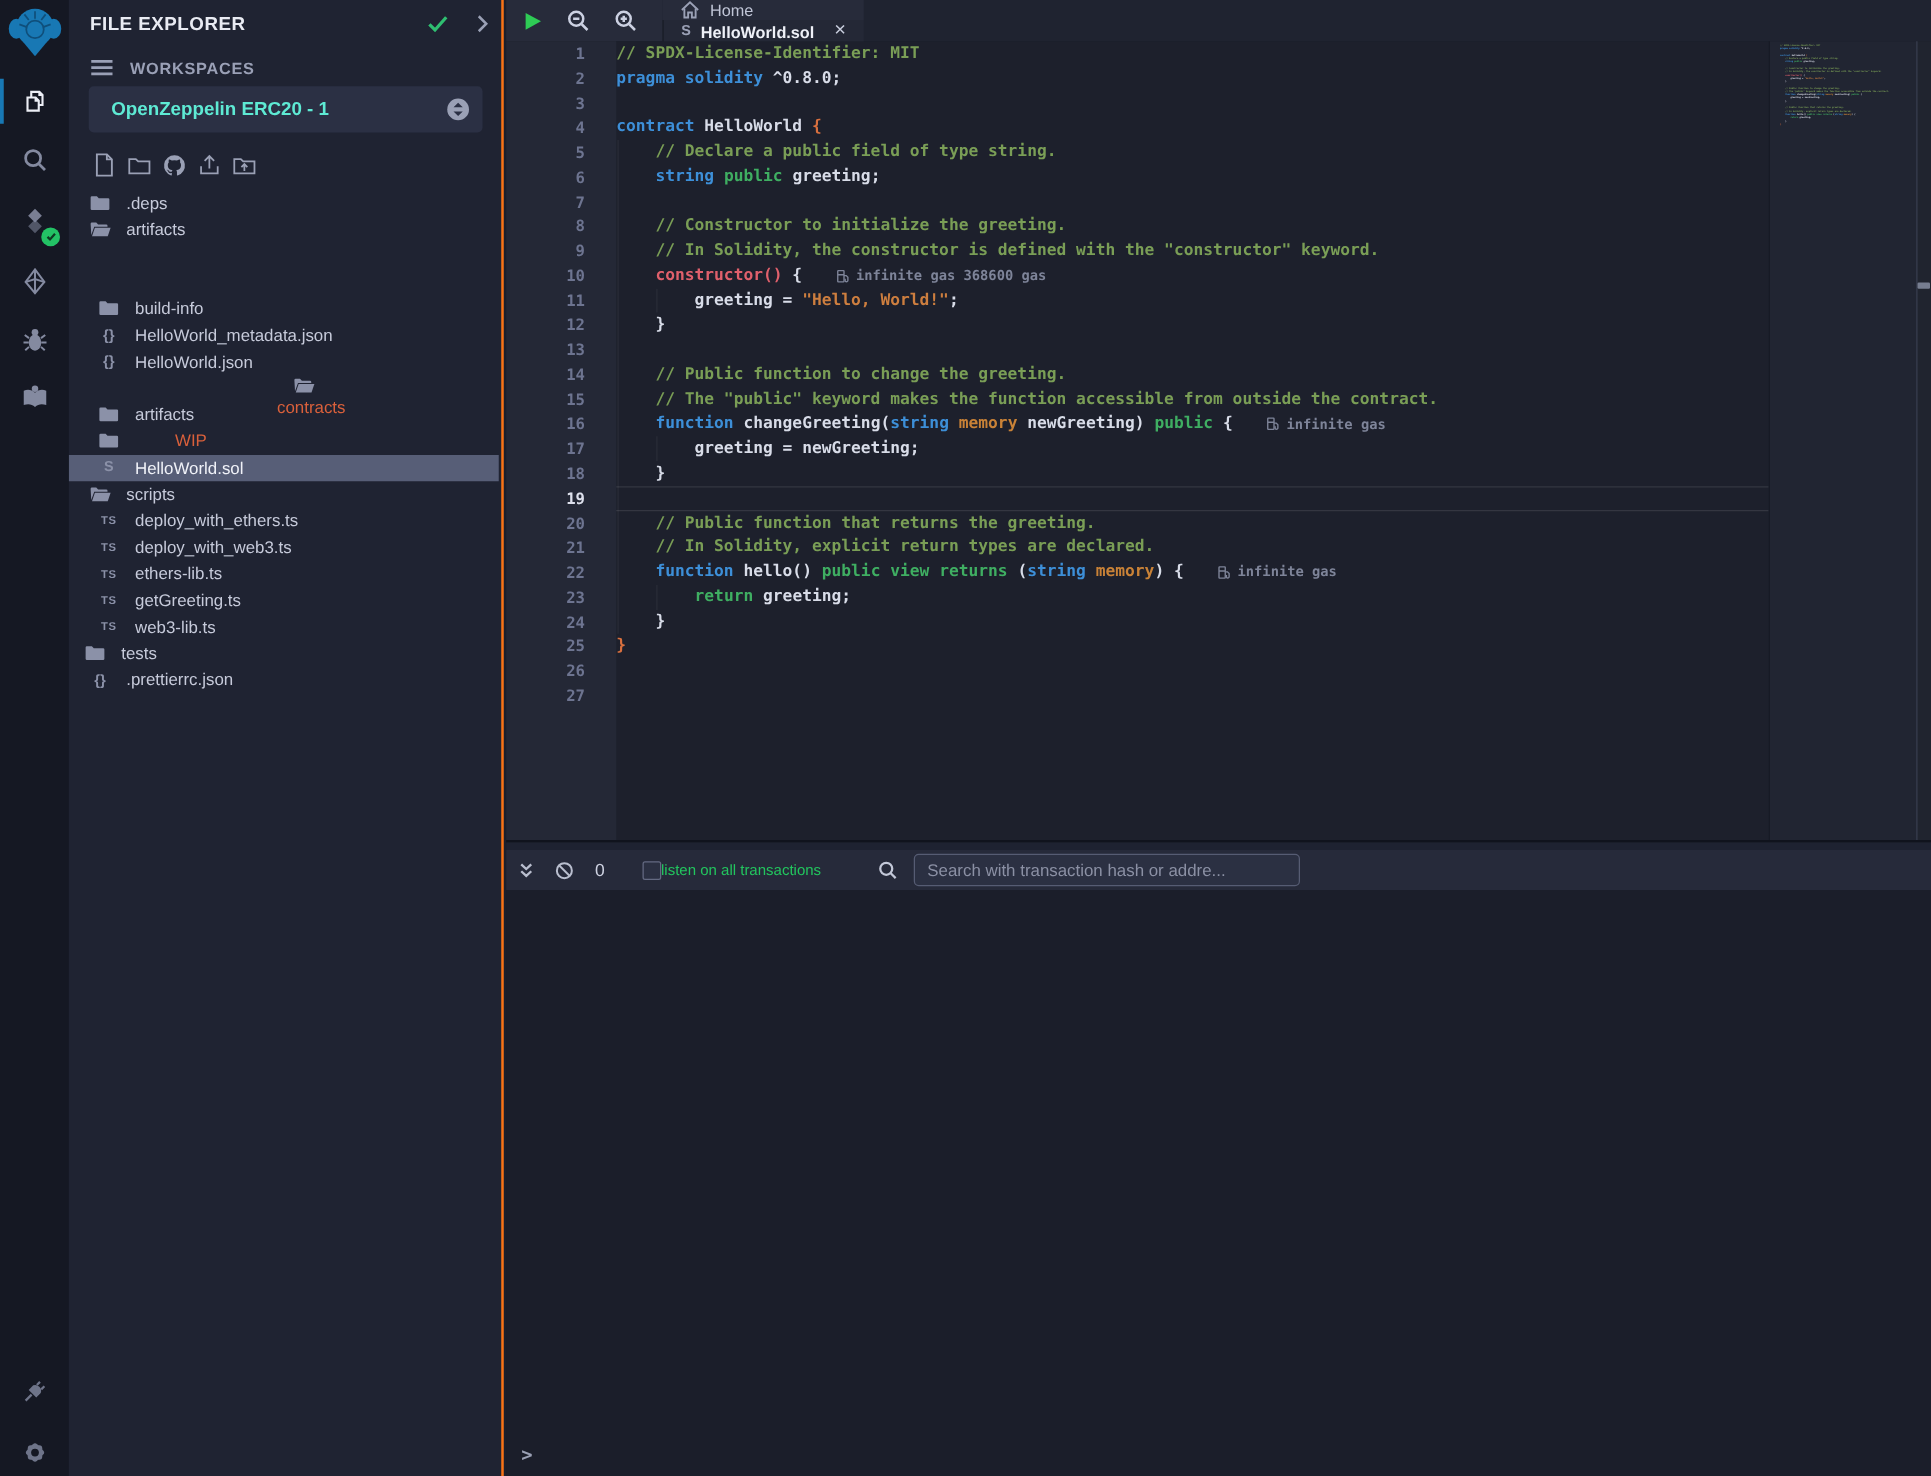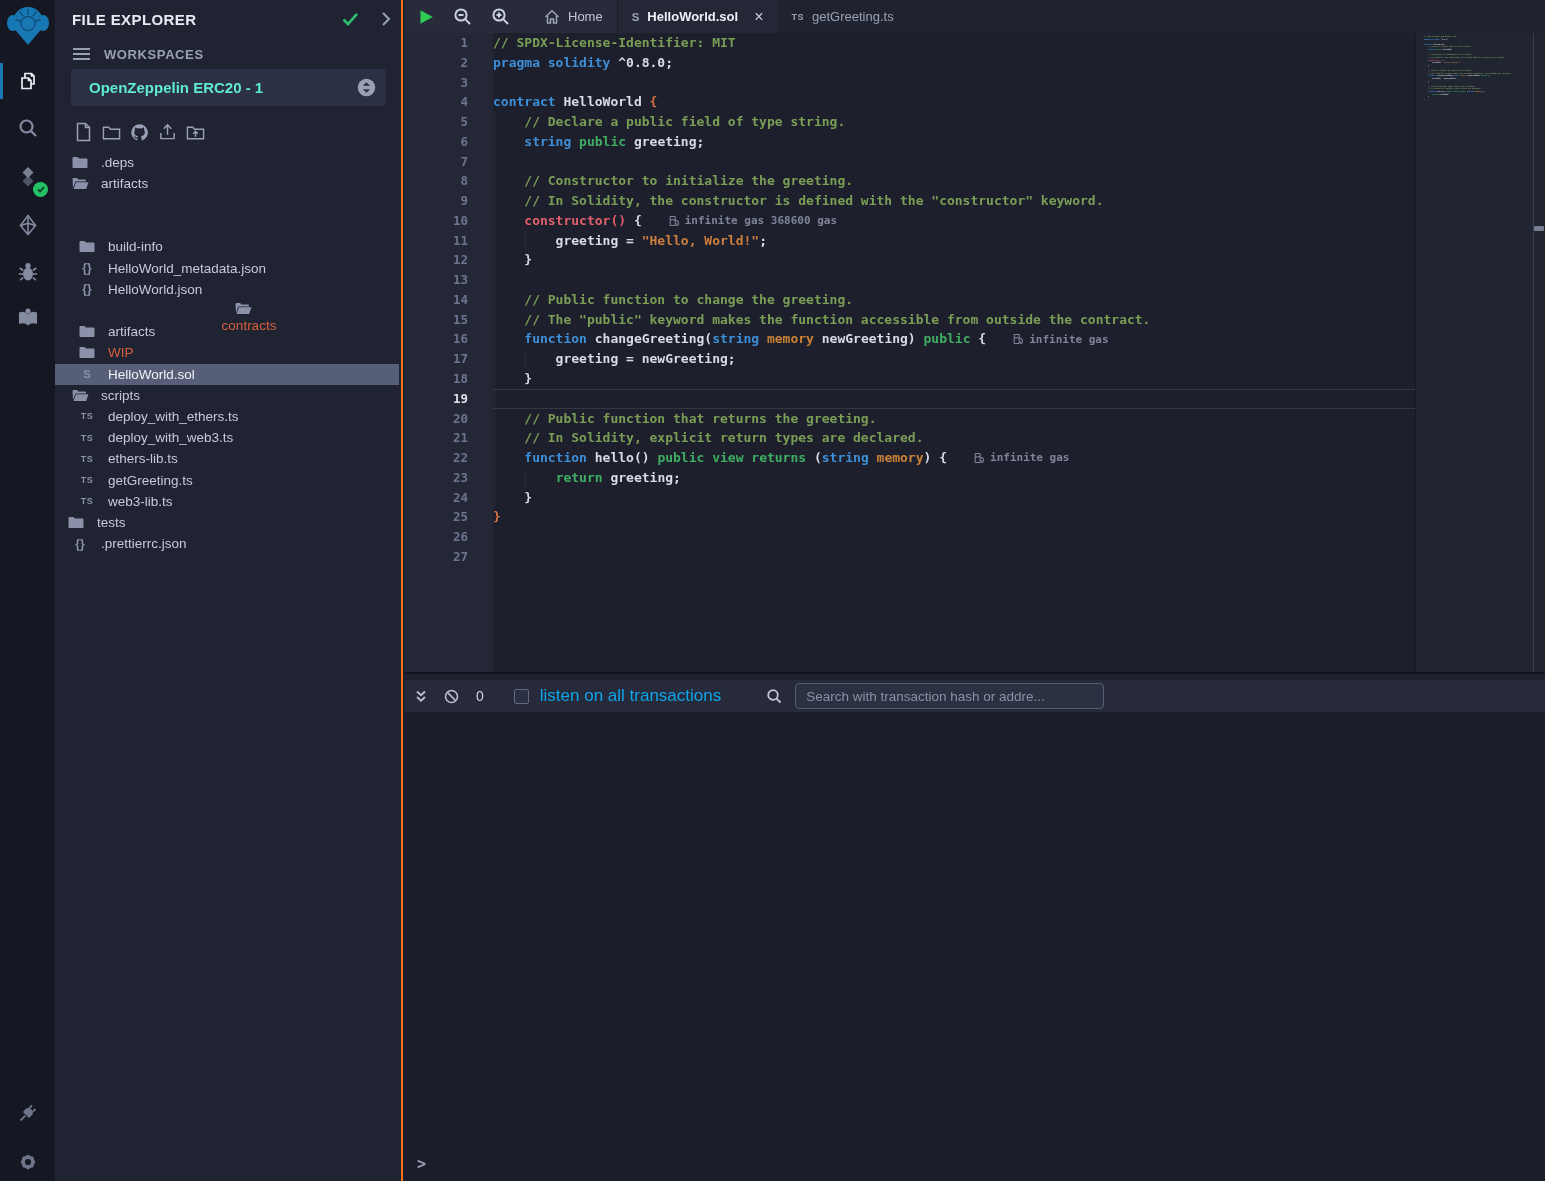--- a/index.html
+++ b/index.html
@@ -47,21 +47,21 @@
   .glyph-ts { font-size:9px; font-weight:700; letter-spacing:.5px; }
   .glyph-json { font-size:12px; font-weight:600; }
   .glyph-sol { font-size:11.5px; font-weight:700; }
 
   
   .main { position:absolute; left:405px; top:0; right:0; bottom:0; background:#1b1e2a; }
   .tabbar { position:absolute; left:0; top:0; right:0; height:33px; background:#1f2330; }
   .tabbar-left { position:absolute; left:0; top:0; width:125px; height:33px; background:#272b3a; }
   .etools { position:absolute; left:14px; top:0; height:33px; display:flex; gap:19px; align-items:center; }
   .etools > span { cursor:pointer; display:flex; }
-  .tabs { position:absolute; left:125px; top:0; height:33px; display:flex; }
+  .tabs { position:absolute; left:125px; top:0; height:33px; display:flex;flex-direction:column; }
   .tab { display:flex; align-items:center; gap:8px; padding:0 14px; height:33px;
          font-size:13px; color:#c0c5d6; cursor:pointer; background:#272b3a; }
   .tab.active { background:#242836; border-left:1px solid #191c27; color:#eef0f7; font-weight:700; }
   .tab.dim { background:transparent; color:#9aa0b3; }
   .tab .close { margin-left:8px; font-size:16px; font-weight:400; color:#c9cede; cursor:pointer; }
   .tab .ticon { color:#9ba1b6; display:flex; align-items:center; }
 
   .editor { position:absolute; left:0; top:33px; right:0; height:639px; background:#1d202c; }
   .gutterbg { position:absolute; left:0; top:0; bottom:0; width:88px; background:#242836; }
   .mmstrip { position:absolute; right:12px; top:0; bottom:0; width:118px; background:#212532;
@@ -94,21 +94,21 @@
 
   
   .termbar { position:absolute; left:0; right:0; top:680px; height:32px; background:#262a3a;
              display:flex; align-items:center; color:#b9bece; }
   .termbar .ticonbtn { display:flex; cursor:pointer; }
   .t-collapse { margin-left:9px; }
   .t-clear { margin-left:16px; }
   .t-count { margin-left:17px; font-size:14px; color:#cdd1e0; }
   .t-check { margin-left:30px; width:15px; height:15px; border:1px solid #646a82; border-radius:2px;
              background:#2b3042; cursor:pointer; }
-  .t-listen { margin-left:11px; font-size:17px; color:#0ea5e9; }
+  .t-listen { font-size:12px; color:#22c55e; }
   .t-search-ic { margin-left:45px; color:#c3c8d8; display:flex; cursor:pointer; }
   .term-search { margin-left:13px; width:309px; height:26px; background:#2b3042;
                  border:1px solid #565c73; border-radius:4px; padding:0 10px;
                  font-size:13.5px; color:#d8dce8; outline:none; }
   .term-search::placeholder { color:#8b90a4; }
   .termbody { position:absolute; left:0; right:0; top:712px; bottom:0; background:#1b1e2a; }
   .prompt { position:absolute; left:12px; bottom:8px; font:700 15px "DejaVu Sans Mono", monospace;
             color:#9aa0b4; }
 </style>
 </head>
@@ -301,21 +301,21 @@
         <span class="tname">contracts</span>
       </div>
       <div class="trow" style="padding-left: 23px;">
         <span class="ticon">
           <svg width="16" height="13" viewBox="0 0 16 13" fill="currentColor">
             <path d="M.5 2 A1 1 0 0 1 1.5 1 H5.5 L7 2.5 H14.5 A1 1 0 0 1 15.5 3.5 V11 A1 1 0 0 1 14.5 12 H1.5 A1 1 0 0 1 .5 11 Z"></path>
           </svg>
         </span>
         <span class="tname">artifacts</span>
       </div>
-      <div class="trow hl" style="padding-left: 23px;">
+      <div class="trow hl" style="padding-left: 23px; gap: 32px;">
         <span class="ticon">
           <svg width="16" height="13" viewBox="0 0 16 13" fill="currentColor">
             <path d="M.5 2 A1 1 0 0 1 1.5 1 H5.5 L7 2.5 H14.5 A1 1 0 0 1 15.5 3.5 V11 A1 1 0 0 1 14.5 12 H1.5 A1 1 0 0 1 .5 11 Z"></path>
           </svg>
         </span>
         <span class="tname">WIP</span>
       </div>
       <div class="trow sel" style="padding-left: 23px;">
         <span class="ticon">
           <span class="glyph-sol">S</span>

